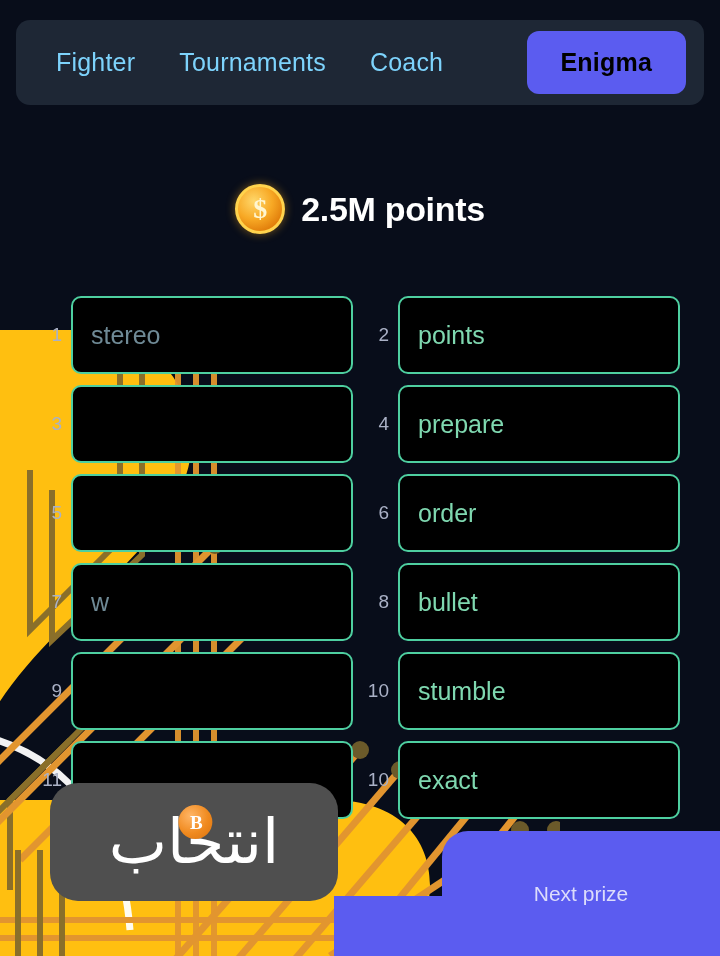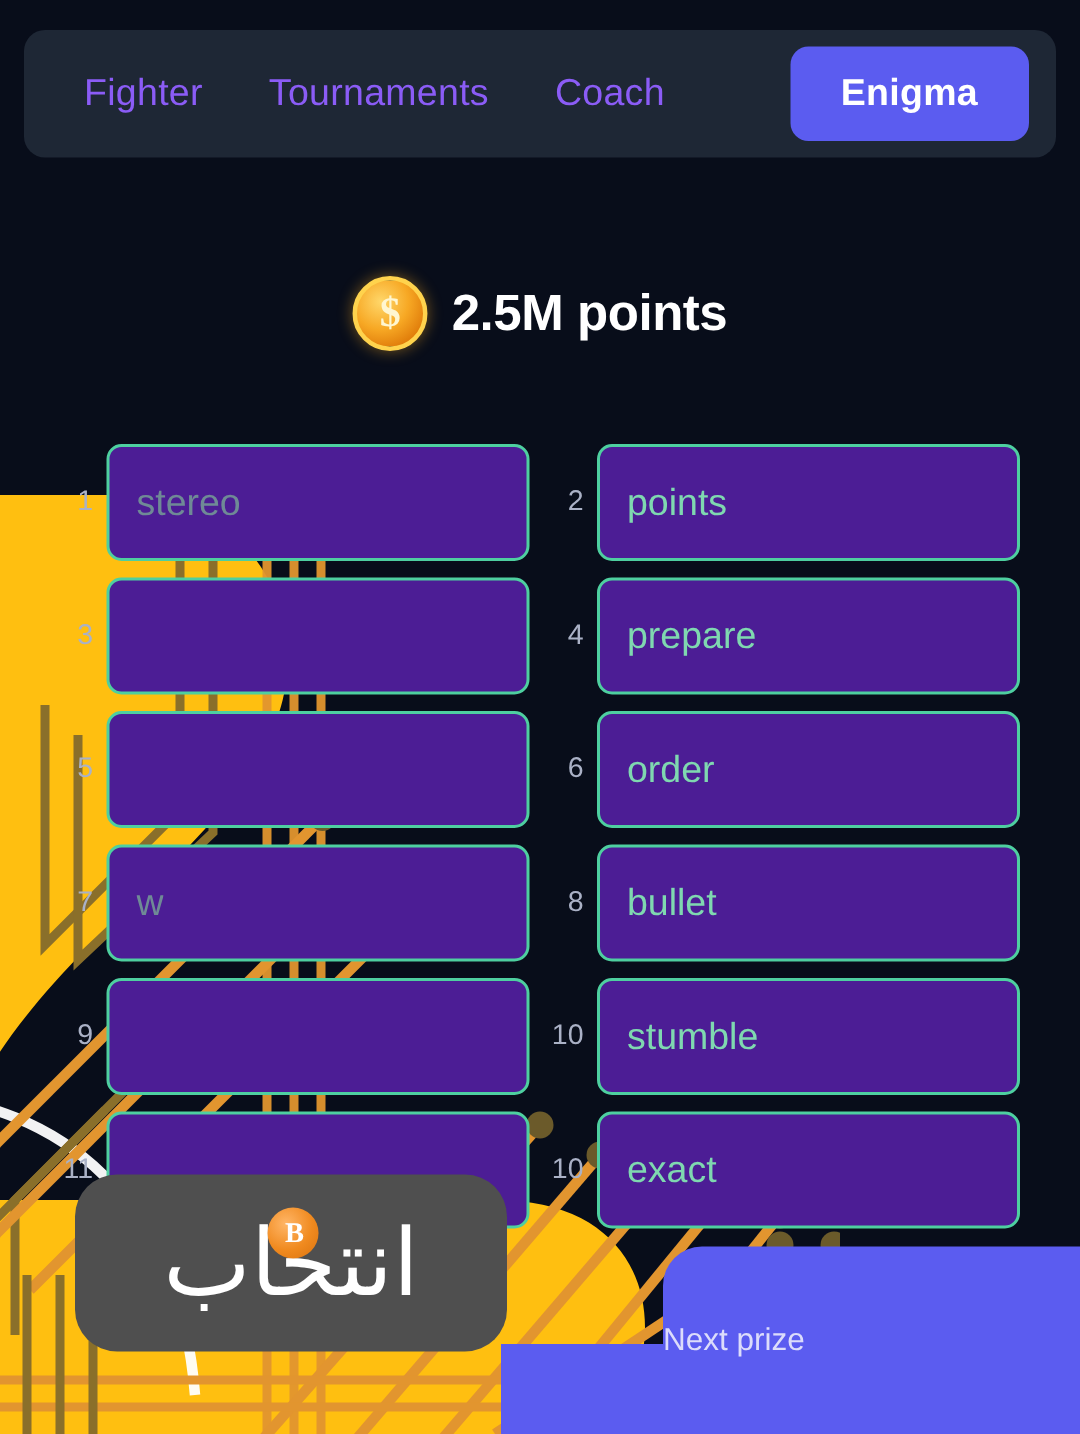--- a/index.html
+++ b/index.html
@@ -30,34 +30,34 @@
     position:absolute; left:16px; top:20px;
     width:688px; height:85px;
     background:#1e2735;
     border-radius:14px;
     display:flex; align-items:center;
     padding:0 18px;
     z-index:20;
   }
   .nav-tab{
     flex:0 0 auto;
-    color:#8b5cf6;
+    color:#7dd3fc;
     font-size:25px;
     letter-spacing:.2px;
     padding:14px 22px;
     border-radius:12px;
     background:transparent;
     border:none;
     white-space:nowrap;
     cursor:pointer;
     font-family:"Liberation Sans", sans-serif;
   }
   .nav-tab.active{
     background:#5b5cf0;
-    color:#ffffff;
+    color:#000000;
     font-weight:bold;
     padding:17px 34px;
   }
   .nav-spacer{ flex:1 1 auto; }
 
   
   .headline{
     position:absolute; left:0; top:136px; width:720px;
     text-align:center;
     color:#f3f4f6;
@@ -108,21 +108,21 @@
     text-align:right;
     color:#aab1c6;
     font-size:19px;
     flex:0 0 22px;
   }
   .slot-box{
     flex:1 1 auto;
     height:78px;
     border:2px solid #4ecfa0;
     border-radius:10px;
-    background:#4c1d95;
+    background:#000000;
     display:flex; align-items:center;
     padding:0 18px;
     cursor:pointer;
   }
   .slot-word{
     color:#7fd8b0;
     font-size:25px;
     white-space:nowrap;
     overflow:hidden;
   }
@@ -161,21 +161,21 @@
 
   
   .prize{
     position:absolute;
     right:0; bottom:0;
     width:278px; height:125px;
     background:#5b5cf0;
     border-top-left-radius:26px;
     border-bottom-left-radius:0;
     display:flex; flex-direction:row;
-    align-items:center; justify-content:space-between;
+    align-items:center; justify-content:center;
     gap:2px;
     z-index:35;
   }
   .prize-label{
     color:#dcdcfb;
     font-size:21px;
   }
   .prize-time{
     color:#ffffff;
     font-size:35px;

